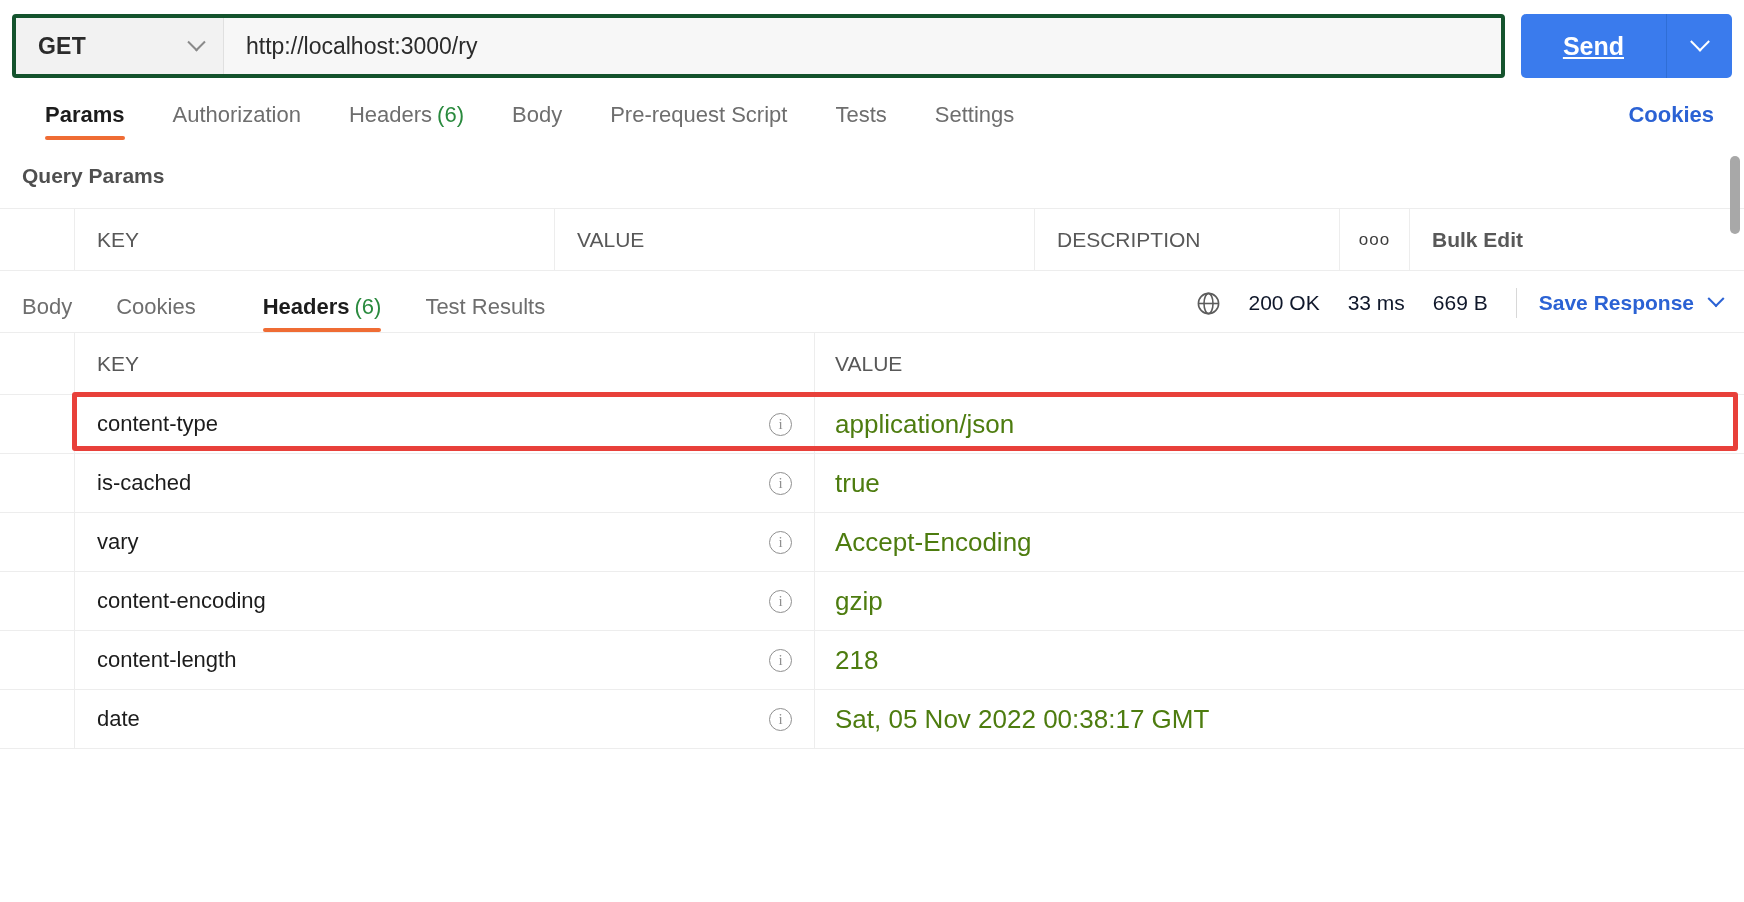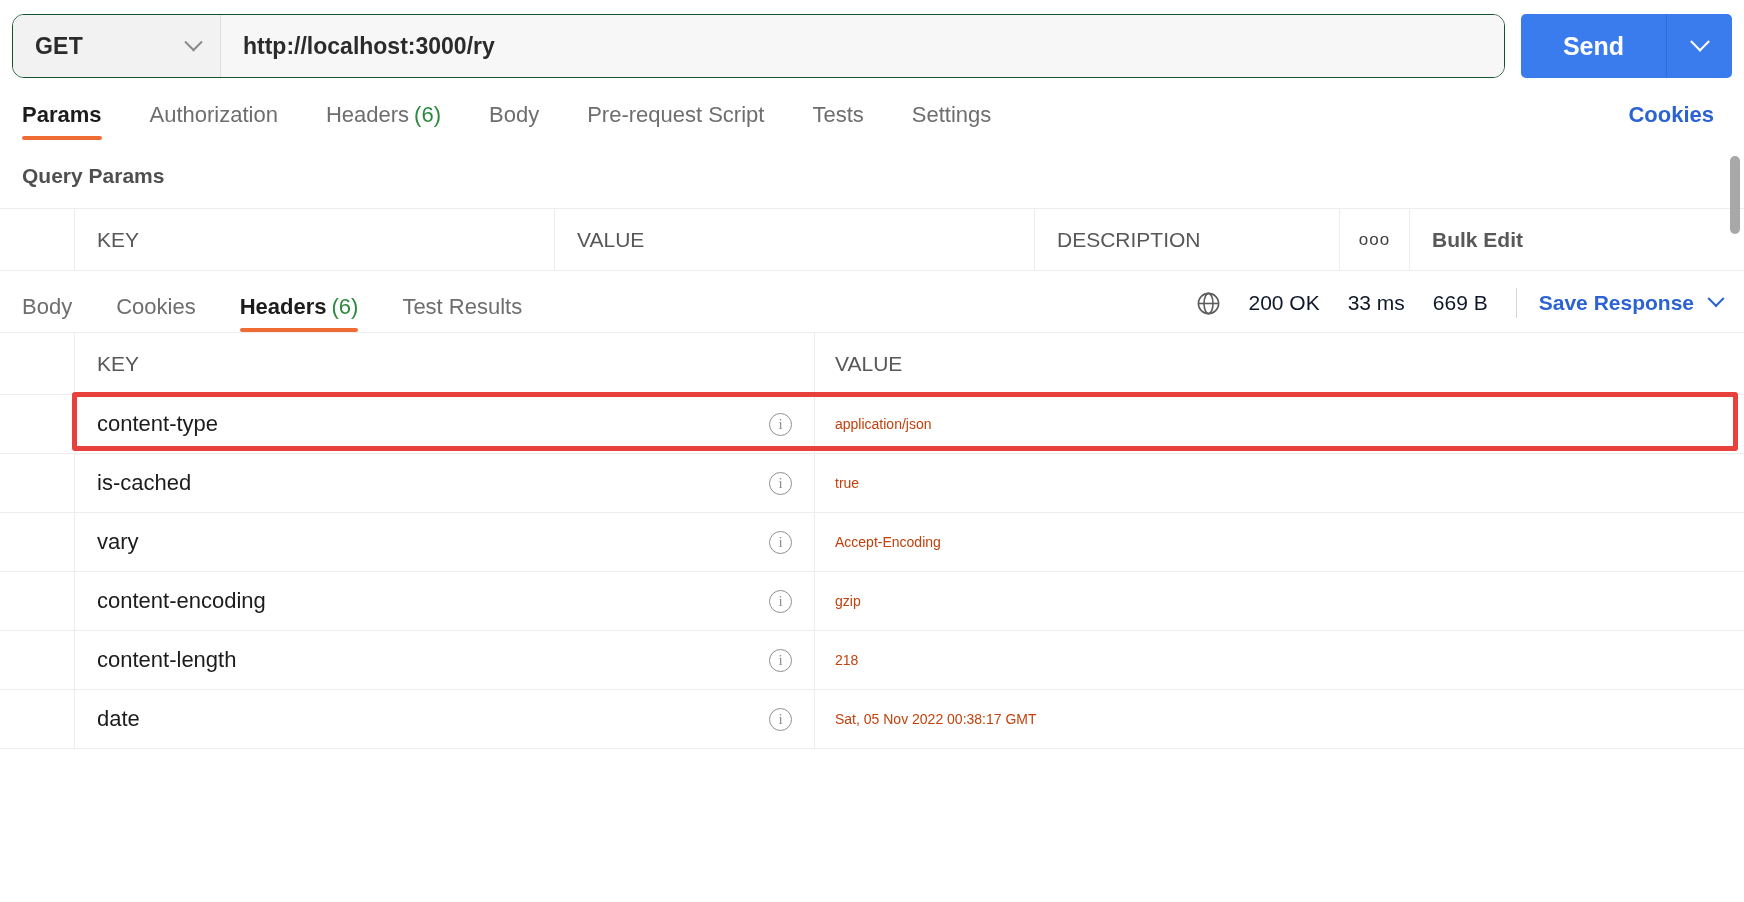--- a/index.html
+++ b/index.html
@@ -16,22 +16,22 @@
   .url-bar {
     display: flex;
     align-items: flex-start;
     padding: 14px 12px 0 12px;
     height: 92px;
   }
   .url-field-group {
     display: flex;
     flex: 1 1 auto;
     height: 64px;
-    border: 1px solid #14532d;
-    border-radius: 12px;
+    border: 4px solid #14532d;
+    border-radius: 4px;
     overflow: hidden;
     background: #ffffff;
     justify-content: space-between;
   }
   .method-select {
     display: flex;
     align-items: center;
     justify-content: space-between;
     width: 208px;
     flex: 0 0 208px;
@@ -61,39 +61,39 @@
     padding: 0 22px;
   }
   .url-input {
     width: 100%;
     border: none;
     outline: none;
     background: transparent;
     font-family: "Liberation Sans", sans-serif;
     font-size: 23px;
     color: #2b2b2b;
-    font-weight: bold;
   }
   .send-group {
     display: flex;
     margin-left: 16px;
     height: 64px;
     border-radius: 5px;
     overflow: hidden;
     flex: 0 0 auto;
   }
   .send-btn {
     background: #3a7bed;
     color: #fff;
     border: none;
     font-family: "Liberation Sans", sans-serif;
     font-size: 25px;
     font-weight: 700;
     padding: 8px 42px;
     cursor: pointer;
+    text-decoration: underline;
   }
   .send-caret {
     background: #3a7bed;
     border: none;
     border-left: 1px solid #2f6ed6;
     width: 66px;
     display: flex; align-items: center; justify-content: center;
     cursor: pointer;
   }
   .send-caret .chev { border-color: #ffffff; width: 14px; height: 14px; }
@@ -108,21 +108,21 @@
   }
   .tab {
     font-size: 22px;
     color: #6e6e6e;
     padding: 0 0 12px 0;
     margin-right: 48px;
     cursor: pointer;
     position: relative;
     white-space: nowrap;
   }
-  .tab.active { color: #1c1c1c; font-weight: 700; }
+  .tab.active { color: #1c1c1c; font-weight: 700; margin-left: 23px; }
   .tab.active::after {
     content: "";
     position: absolute;
     left: 0; right: 0; bottom: 0;
     height: 4px;
     background: #ef6c34;
     border-radius: 2px;
   }
   .tab .count { color: #2a8a3e; margin-left: 5px; font-weight: 400; }
   .tab.active .count { font-weight: 400; }
@@ -212,22 +212,22 @@
     padding: 0 22px 0 22px;
     font-size: 22px;
     color: #1c1c1c;
   }
   .hrow.head .h-key { font-size: 21px; color: #585858; }
   .h-key .ktext { flex: 1 1 auto; }
   .h-val {
     flex: 1 1 auto;
     display: flex; align-items: center;
     padding-left: 20px;
-    font-size: 14px;
-    color: #c2410c;
+    font-size: 26px;
+    color: #4d7c0f;
   }
   .hrow.head .h-val { font-size: 21px; color: #585858; }
   .info-icon {
     width: 23px; height: 23px; flex: 0 0 23px;
     border: 1.6px solid #8f8f8f;
     border-radius: 50%;
     color: #8f8f8f;
     font-size: 15px;
     font-family: "Liberation Serif", serif;
     display: flex; align-items: center; justify-content: center;

